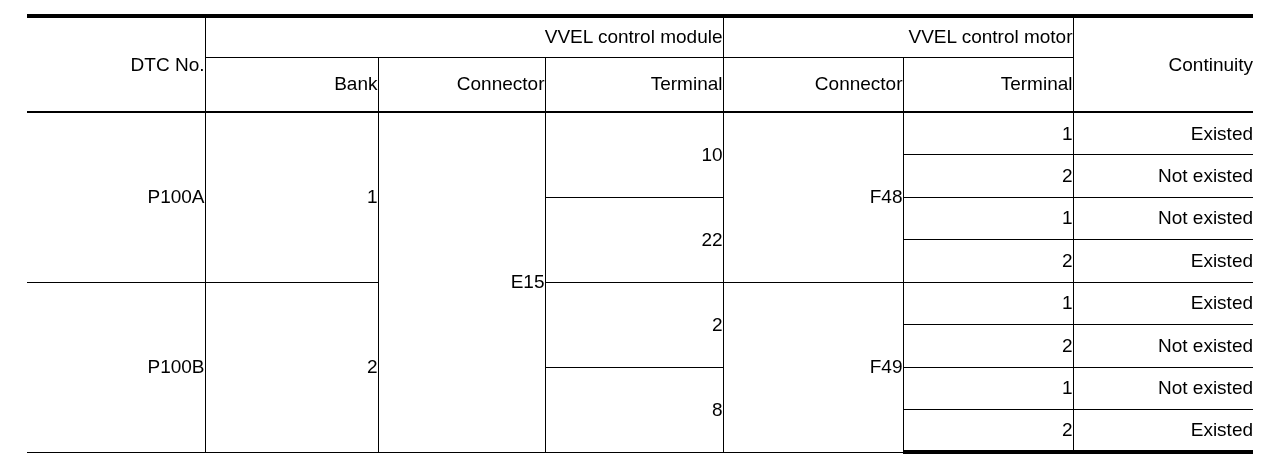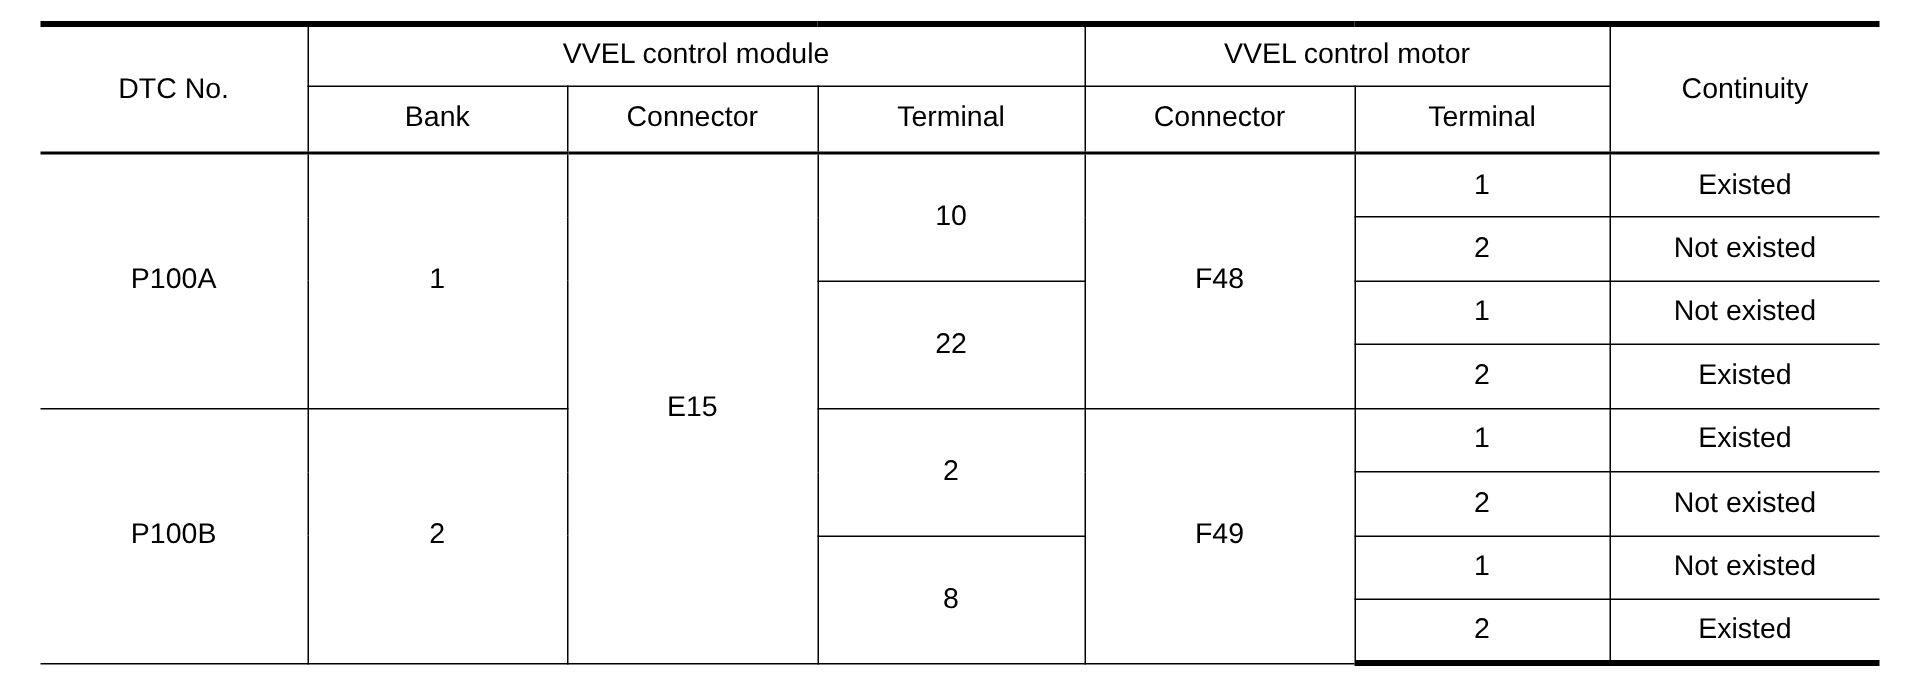--- a/index.html
+++ b/index.html
@@ -30,21 +30,21 @@
     table-layout: fixed;
     width: 1226px;
     height: 426px;
     font-size: 19px;
   }
 
   table.dtc-table td,
   table.dtc-table th {
     border: 1.6px solid #000000;
     font-weight: normal;
-    text-align: center;
+    text-align: right;
     vertical-align: middle;
     padding: 0;
     line-height: 1.15;
     background: #ffffff;
   }
 
   
   table.dtc-table tr > :first-child { border-left: none; }
   table.dtc-table tr > :last-child  { border-right: none; }
 
@@ -64,21 +64,21 @@
   
   col.c-dtc        { width: 178px; }
   col.c-bank       { width: 173px; }
   col.c-mconn      { width: 167px; }
   col.c-mterm      { width: 178px; }
   col.c-aconn      { width: 180px; }
   col.c-aterm      { width: 170px; }
   col.c-cont       { width: 180px; }
 
   .group-head { height: 41px; }
-  .sub-head   { height: 45px; margin-top: 12px; }
+  .sub-head   { height: 55px; margin-top: 12px; }
   .body-row   { height: 42.5px; }
 
   .cell-continuity {
     text-align: left;
     padding-left: 12px;
   }
 
   
   .block-split > * { border-top: 2.2px solid #000000; }
 </style>

